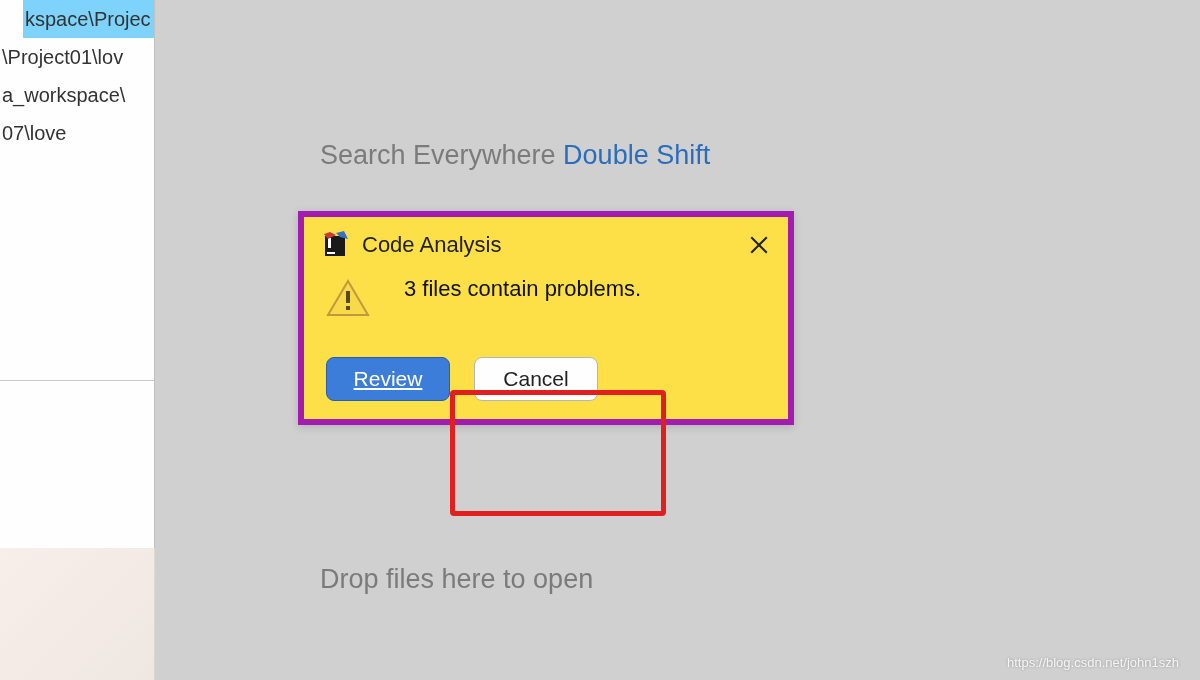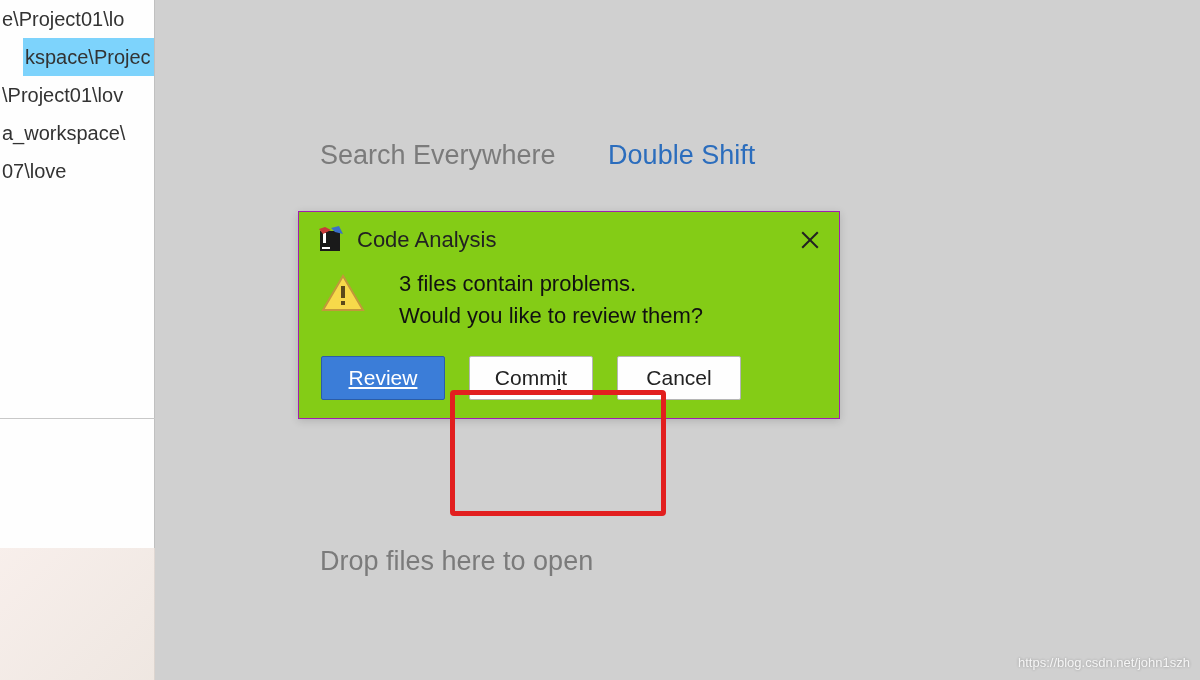--- a/index.html
+++ b/index.html
@@ -48,29 +48,28 @@
       background: linear-gradient(135deg, #f5e8e3 0%, #e8ddd5 100%);
       opacity: 0.7;
     }
     .hint-line {
       position: absolute;
       font-size: 27px;
       color: #7b7b7b;
     }
     .hint-shortcut {
       color: #2b6dbd;
-      margin-left: 45px;
     }
     .dialog {
       position: absolute;
       left: 298px;
       top: 211px;
-      width: 542px;
-      background: #84cc16;
-      border: 1px solid #a21caf;
+      width: 496px;
+      background: #fde047;
+      border: 6px solid #a21caf;
       box-shadow: 0 2px 8px rgba(0,0,0,.15);
       padding: 14px 18px 18px 18px;
     }
     .dialog-titlebar {
       display: flex;
       align-items: center;
       justify-content: space-between;
       margin-bottom: 14px;
     }
     .dialog-title-wrap {
@@ -101,42 +100,42 @@
       height: 22px;
       background: #222;
     }
     .close-icon::before { transform: rotate(45deg); }
     .close-icon::after { transform: rotate(-45deg); }
     .dialog-body {
       display: flex;
       gap: 34px;
       align-items: flex-start;
       padding-left: 4px;
-      margin-bottom: 24px;
+      margin-bottom: 40px;
     }
     .warning-triangle {
       width: 44px;
       height: 38px;
       flex-shrink: 0;
       margin-top: 6px;
     }
     .dialog-message {
       font-size: 22px;
       color: #111;
       line-height: 1.45;
     }
     .dialog-buttons {
       display: flex;
       gap: 24px;
       padding-left: 4px;
     }
     .btn {
       min-width: 124px;
       height: 44px;
-      border-radius: 2px;
+      border-radius: 8px;
       font-size: 21px;
       display: flex;
       align-items: center;
       justify-content: center;
       cursor: pointer;
     }
     .btn-primary {
       background: #3b7dd8;
       border: 1px solid #2b5da8;
       color: #fff;
@@ -155,46 +154,45 @@
       left: 450px;
       top: 390px;
       width: 216px;
       height: 126px;
       border: 5px solid #e21f1f;
       border-radius: 4px;
       pointer-events: none;
     }
     .watermark {
       position: absolute;
-      right: 10px;
+      right: 21px;
       bottom: 10px;
       font-size: 13px;
       color: #fff;
       opacity: 0.8;
       text-shadow: 0 0 3px rgba(0,0,0,.4);
     }
   </style>
 </head>
 <body>
 
 <div class="sidebar">
-  <div class="sidebar-item">e\Project01\lo</div>
   <div class="sidebar-item highlighted">kspace\Projec</div>
   <div class="sidebar-item">\Project01\lov</div>
   <div class="sidebar-item">a_workspace\</div>
   <div class="sidebar-item">07\love</div>
   <div class="sidebar-divider"></div>
   <div class="sidebar-bg-overlay"></div>
 </div>
 
 <div class="hint-line" style="left:320px; top:140px;">
   <span>Search Everywhere </span><span class="hint-shortcut">Double Shift</span>
 </div>
 
-<div class="hint-line" style="left:320px; top:546px;">Drop files here to open</div>
+<div class="hint-line" style="left:320px; top:564px;">Drop files here to open</div>
 
 <div class="dialog">
   <div class="dialog-titlebar">
     <div class="dialog-title-wrap">
       <svg class="app-icon" viewBox="0 0 28 28">
         <rect x="3" y="5" width="20" height="20" fill="#1a1a1a"></rect>
         <rect x="5" y="21" width="8" height="2" fill="#fff"></rect>
         <rect x="6" y="7" width="3" height="10" fill="#fff"></rect>
         <path d="M 2 3 L 8 1 L 14 4 L 6 8 Z" fill="#c83a3a"></path>
         <path d="M 14 2 L 22 0 L 26 8 L 18 6 Z" fill="#3a6fc8"></path>
@@ -205,31 +203,27 @@
   </div>
 
   <div class="dialog-body">
     <svg class="warning-triangle" viewBox="0 0 44 38">
       <polygon points="22,2 42,36 2,36" fill="#f7d94a" stroke="#c2983a" stroke-width="2"></polygon>
       <rect x="20" y="12" width="4" height="12" fill="#5a4a1a"></rect>
       <rect x="20" y="27" width="4" height="4" fill="#5a4a1a"></rect>
     </svg>
     <div class="dialog-message">
       <div>3 files contain problems.</div>
-      <div>Would you like to review them?</div>
     </div>
   </div>
 
   <div class="dialog-buttons">
     <div class="btn btn-primary">
       <span>Review</span>
     </div>
-    <div class="btn btn-default btn-commit">
-      <span><span>Comm</span><span class="uline">i</span><span>t</span></span>
-    </div>
     <div class="btn btn-default">
       <span>Cancel</span>
     </div>
   </div>
 </div>
 
 <div class="red-box"></div>
 
 <div class="watermark">https://blog.csdn.net/john1szh</div>
 

